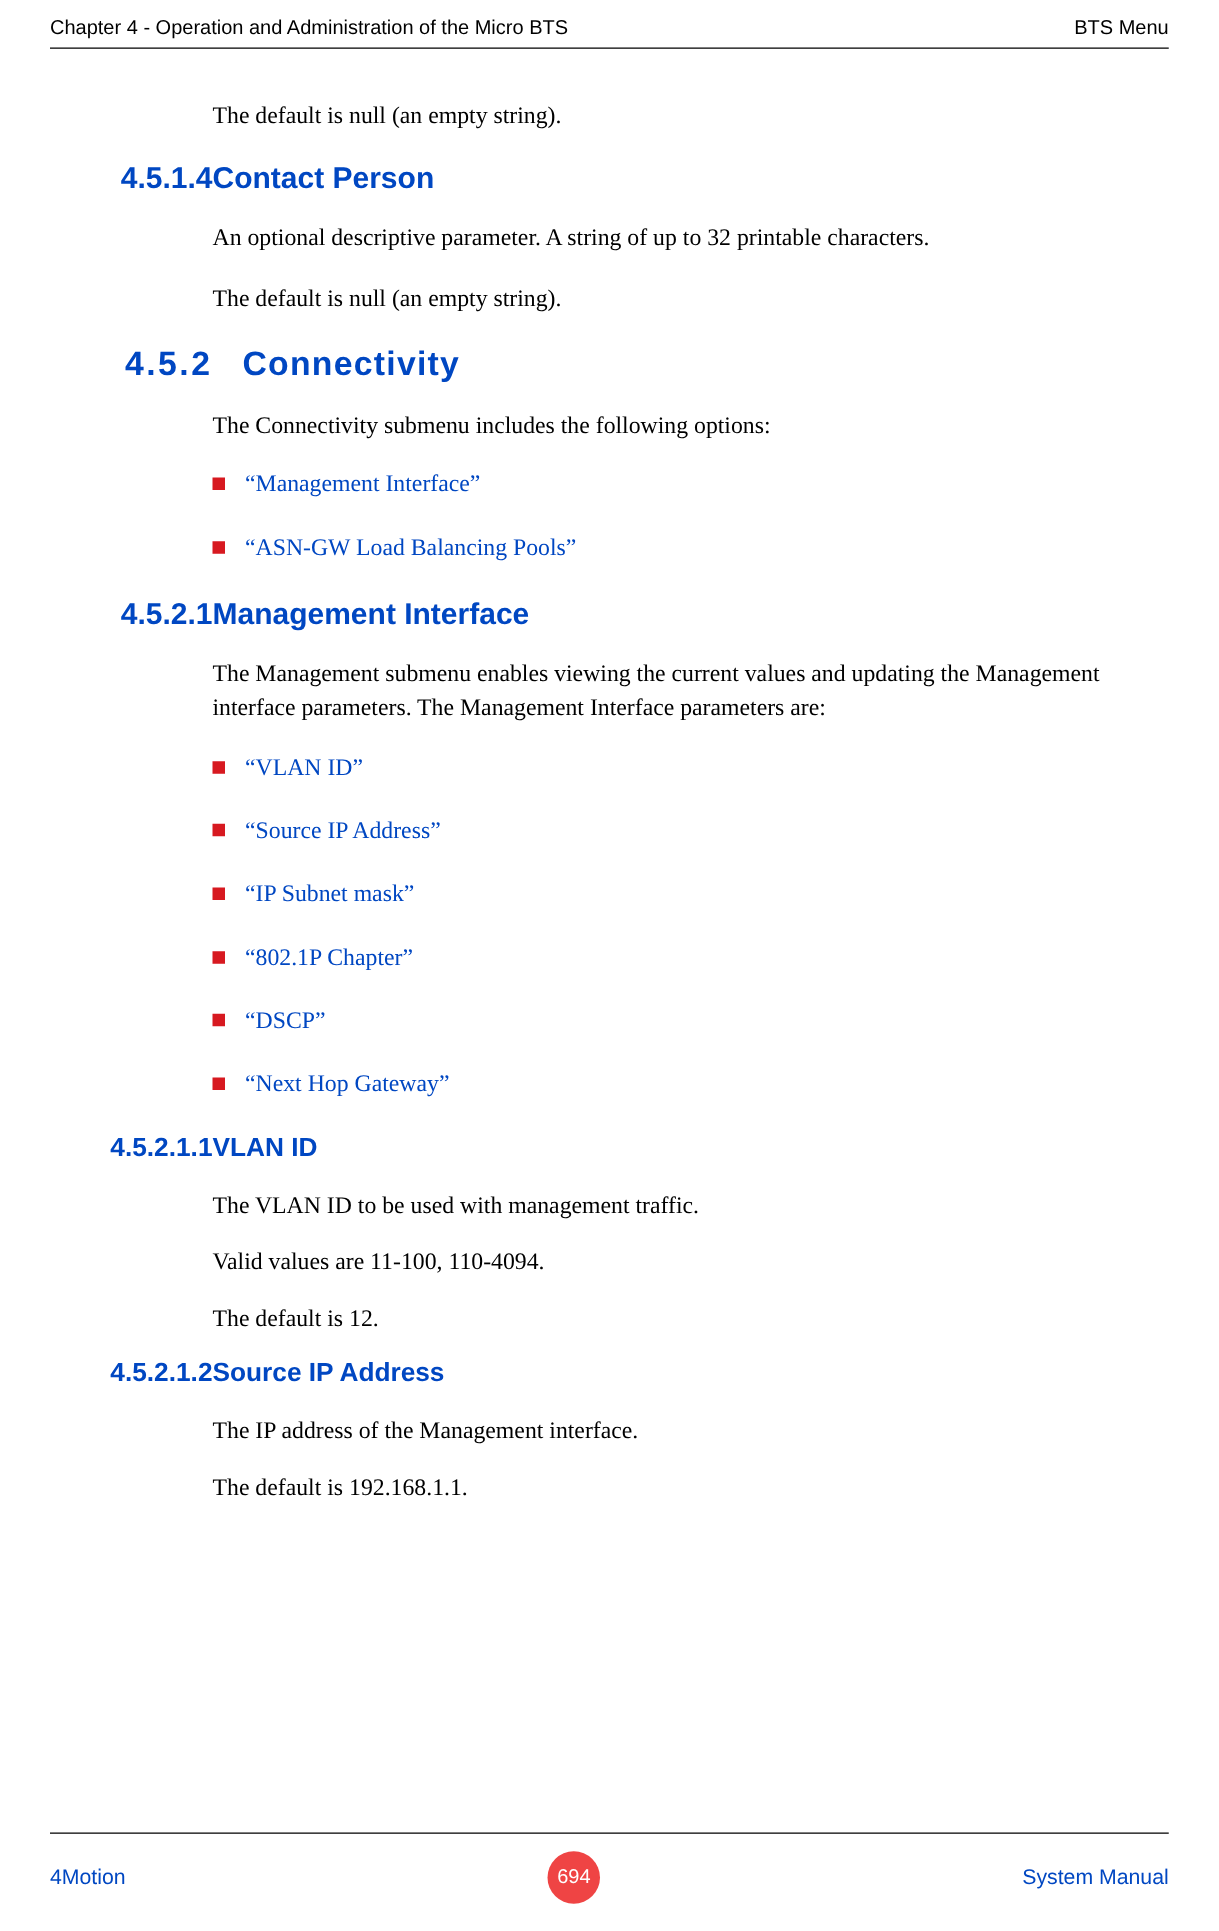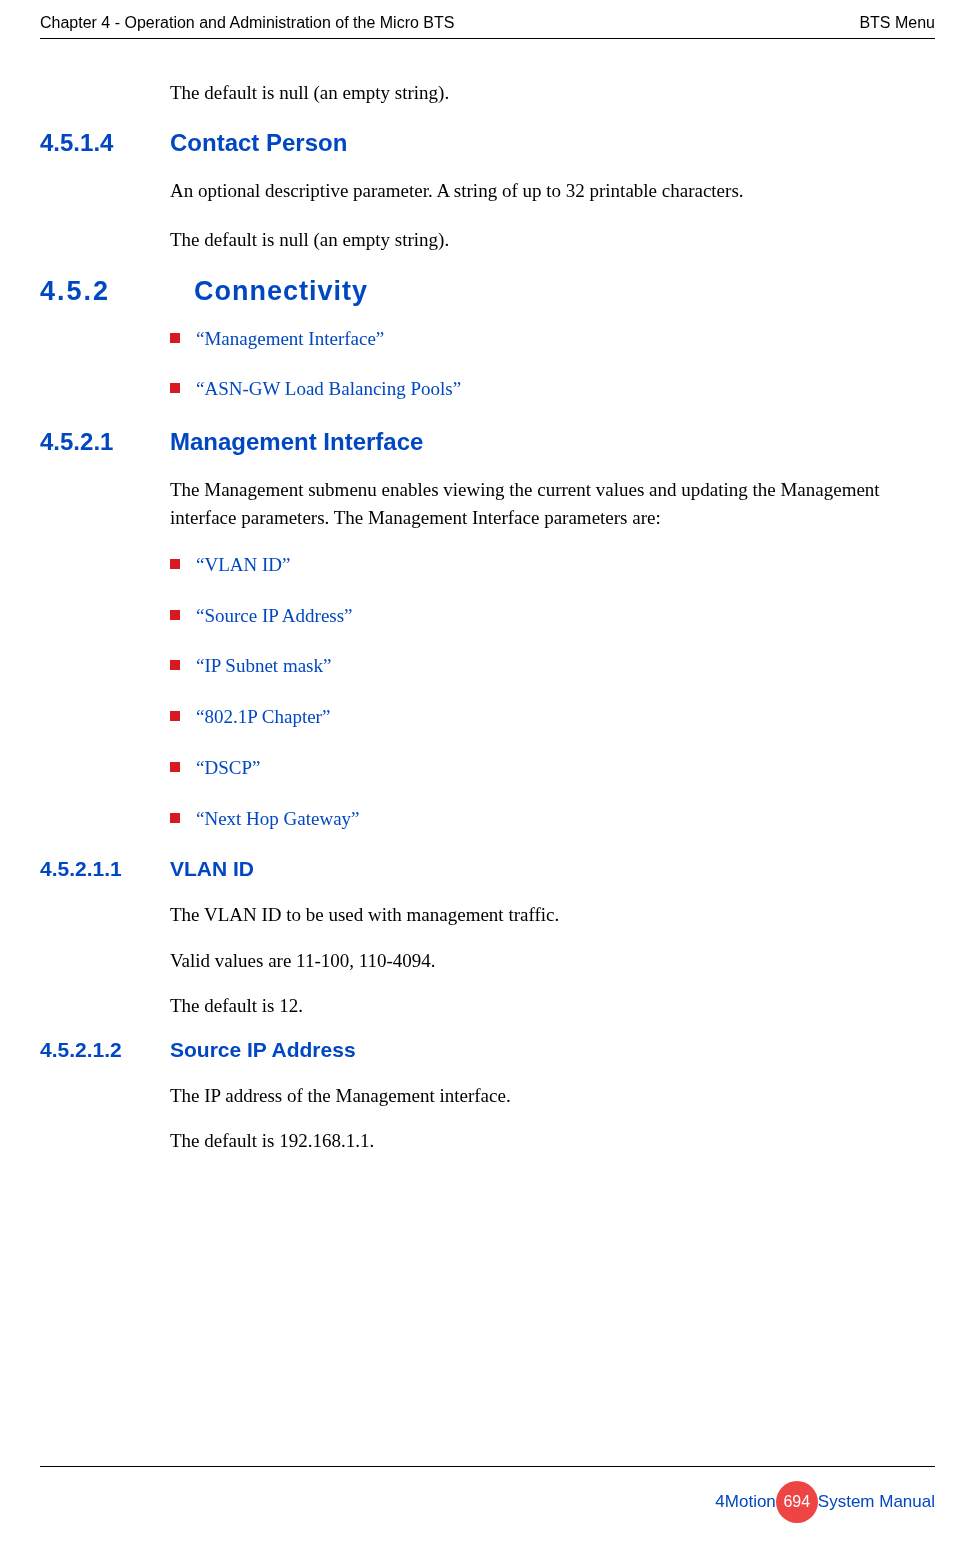--- a/index.html
+++ b/index.html
@@ -41,20 +41,21 @@
   .heading-row {
     display: flex;
     align-items: baseline;
     margin: 10px 0 20px 0;
   }
   .heading-num {
     width: 130px;
     font-family: Arial, Helvetica, sans-serif;
     font-weight: bold;
     flex-shrink: 0;
+    text-align: right;
   }
   .heading-title {
     font-family: Arial, Helvetica, sans-serif;
     font-weight: bold;
     text-align: right;
   }
   .h3 .heading-num, .h3 .heading-title { font-size: 24px; color: #0047c2; }
   .h2 .heading-num { font-size: 27px; color: #0047c2; letter-spacing: 2px; }
   .h2 .heading-title { font-size: 27px; color: #0047c2; letter-spacing: 1px; margin-left: 24px; }
   .h4 .heading-num, .h4 .heading-title { font-size: 21px; color: #0047c2; }
@@ -72,21 +73,21 @@
     position: absolute;
     left: 0;
     top: 6px;
     width: 10px;
     height: 10px;
     background: #d71920;
   }
   .footer {
     border-top: 1px solid #000;
     display: flex;
-    justify-content: flex-end;
+    justify-content: space-between;
     align-items: center;
     font-family: Arial, Helvetica, sans-serif;
     font-size: 17px;
     color: #0047c2;
     padding: 14px 0 22px 0;
     margin-top: auto;
   }
   .page-badge {
     background: #ef4444;
     color: #fff;
@@ -117,20 +118,21 @@
       <span class="heading-num">4.5.1.4</span>
       <span class="heading-title">Contact Person</span>
     </div>
     <p class="body-text">An optional descriptive parameter. A string of up to 32 printable characters.</p>
     <p class="body-text">The default is null (an empty string).</p>
 
     <div class="heading-row h2">
       <span class="heading-num">4.5.2</span>
       <span class="heading-title">Connectivity</span>
     </div>
+    <p class="body-text">The Connectivity submenu includes the following options:</p>
     <ul class="bullet-list">
       <li>“Management Interface”</li>
       <li>“ASN-GW Load Balancing Pools”</li>
     </ul>
 
     <div class="heading-row h3">
       <span class="heading-num">4.5.2.1</span>
       <span class="heading-title">Management Interface</span>
     </div>
     <p class="body-text">The Management submenu enables viewing the current values and updating the Management interface parameters. The Management Interface parameters are:</p>

